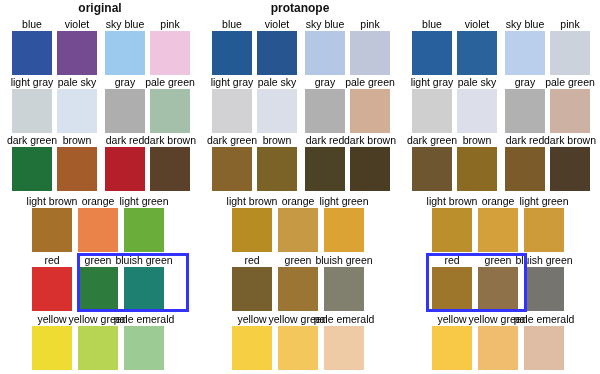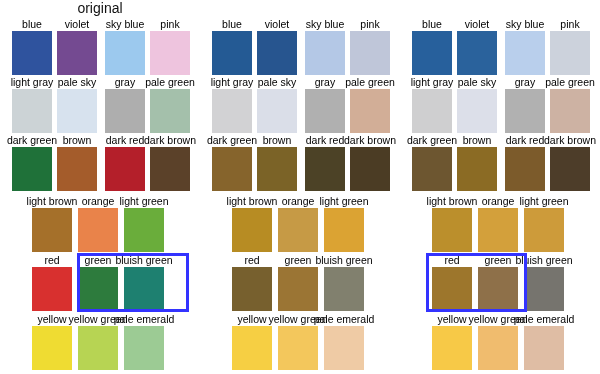--- a/index.html
+++ b/index.html
@@ -24,22 +24,22 @@
     top: 0;
     width: 200px;
     height: 374px;
   }
   .panel-title {
     position: absolute;
     top: 0px;
     left: 0;
     width: 200px;
     text-align: center;
-    font-size: 14px;
-    font-weight: normal;
+    font-size: 12px;
+    font-weight: bold;
     color: #111111;
     letter-spacing: 0px;
     line-height: 16px;
   }
   .row {
     position: absolute;
     left: 0;
     width: 200px;
   }
   .cell {
@@ -172,20 +172,21 @@
           <div class="swatch" style="width: 40px; height: 44px; background: rgb(183, 212, 83);"></div>
         </div>
         <div class="cell" style="left: 124px; width: 40px; height: 57px;">
           <div class="cell-label">pale emerald</div>
           <div class="swatch" style="width: 40px; height: 44px; background: rgb(156, 203, 148);"></div>
         </div>
       </div>
       <div class="highlight-box" style="left: 77px; top: 253px; width: 112px; height: 59px; border-color: rgb(51, 51, 255);"></div>
     </div>
     <div class="panel" style="left: 200px;">
+      <div class="panel-title">protanope</div>
       <div class="row row-4" style="top: 18px; height: 57px;">
         <div class="cell" style="left: 12px; width: 40px; height: 57px;">
           <div class="cell-label">blue</div>
           <div class="swatch" style="width: 40px; height: 44px; background: rgb(36, 90, 148);"></div>
         </div>
         <div class="cell" style="left: 57px; width: 40px; height: 57px;">
           <div class="cell-label">violet</div>
           <div class="swatch" style="width: 40px; height: 44px; background: rgb(39, 85, 143);"></div>
         </div>
         <div class="cell" style="left: 105px; width: 40px; height: 57px;">

